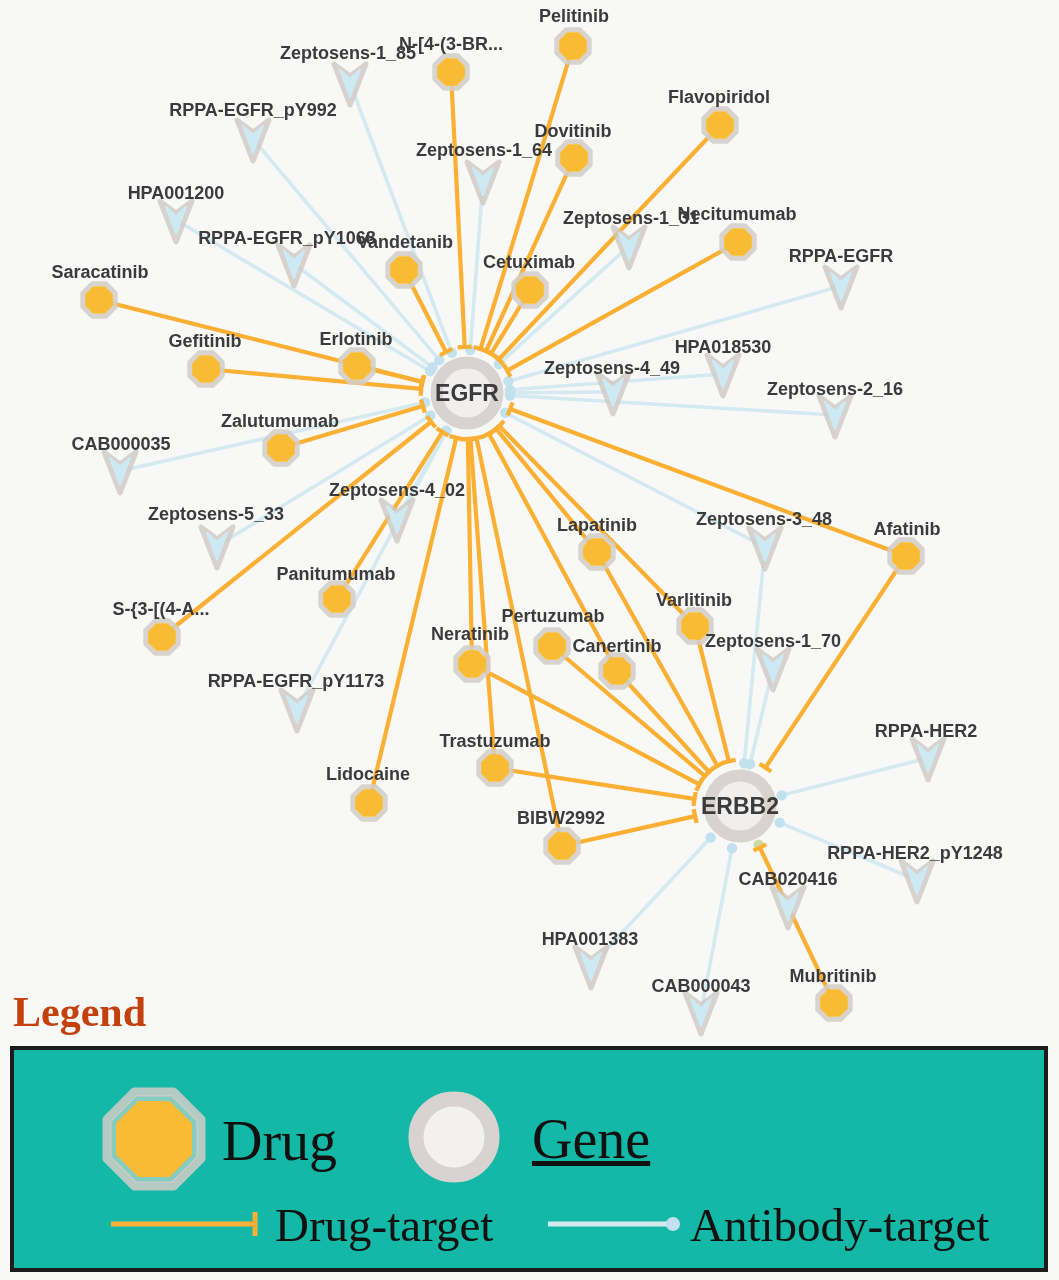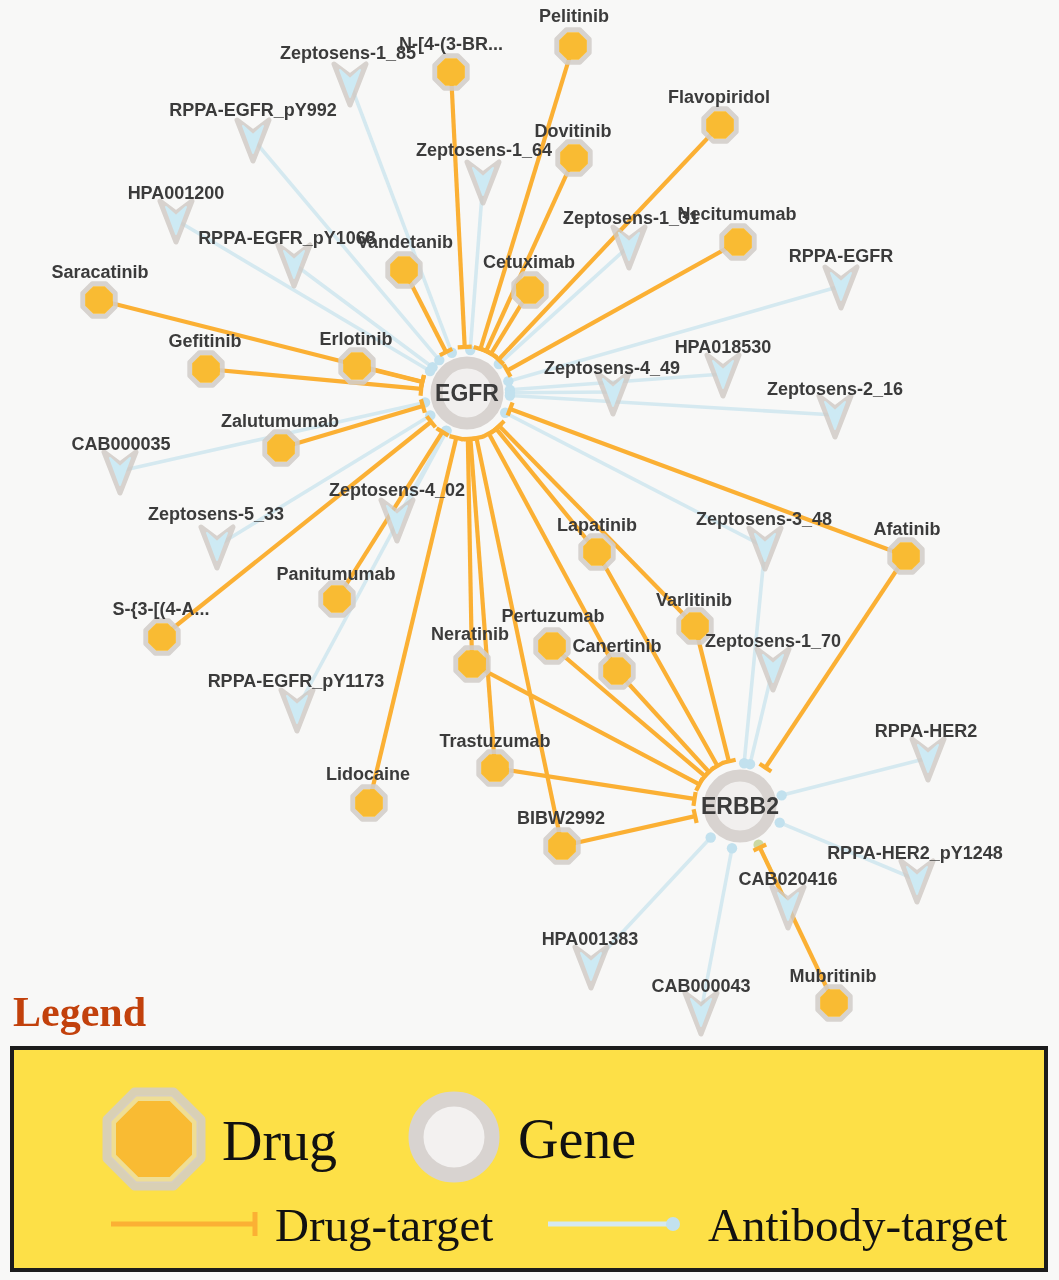--- a/index.html
+++ b/index.html
@@ -5,21 +5,21 @@
   html,body{margin:0;padding:0;}
   body{width:1059px;height:1280px;background:#f8f8f7;overflow:hidden;
        font-family:"Liberation Sans",sans-serif;position:relative;}
   #canvas{position:absolute;left:0;top:0;width:1059px;height:1280px;}
   svg text{user-select:none;}
   .net-label{font-family:"Liberation Sans",sans-serif;font-weight:bold;fill:#3b3b3b;}
   
   #legend-title{position:absolute;left:13px;top:988px;margin:0;
     font-family:"Liberation Serif",serif;font-weight:bold;font-size:42px;color:#c2410c;}
   #legend-box{position:absolute;left:10px;top:1046px;width:1030px;height:218px;
-    border:4px solid #1c1c1c;background:#fde047;}
+    border:4px solid #1c1c1c;background:#14b8a6;}
   .lg-item{position:absolute;display:flex;align-items:center;}
   .lg-text{font-family:"Liberation Serif",serif;font-size:56px;color:#111;line-height:1;}
   .lg-text2{font-family:"Liberation Serif",serif;font-size:47px;color:#111;line-height:1;}
 </style>
 </head>
 <body>
 
 <div id="canvas">
   <svg id="graph" width="1059" height="1280" viewBox="0 0 1059 1280">
       <g>
@@ -483,36 +483,36 @@
     </span>
     <span class="lg-text" style="margin-left:14px;">Drug</span>
   </div>
 
   <div class="lg-item" style="left:388px;top:35px;">
     <span>
       <svg width="104" height="104" viewBox="-52 -52 104 104">
         <circle cx="0" cy="0" r="38" fill="#f3f1f0" stroke="#d8d3d0" stroke-width="15"></circle>
       </svg>
     </span>
-    <span class="lg-text" style="margin-left:12px;">Gene</span>
+    <span class="lg-text" style="margin-left:26px;text-decoration:underline;">Gene</span>
   </div>
 
 
   <div class="lg-item" style="left:93px;top:152px;">
     <span>
       <svg width="160" height="36" viewBox="0 0 160 36">
         <line x1="4" y1="18" x2="148" y2="18" stroke="#FBB034" stroke-width="5"></line>
         <line x1="148" y1="6" x2="148" y2="30" stroke="#FBB034" stroke-width="5"></line>
       </svg>
     </span>
     <span class="lg-text2" style="margin-left:8px;">Drug-target</span>
   </div>
 
   <div class="lg-item" style="left:530px;top:152px;">
     <span>
       <svg width="142" height="36" viewBox="0 0 142 36">
         <line x1="4" y1="18" x2="128" y2="18" stroke="#d5e9f0" stroke-width="5"></line>
         <circle cx="129" cy="18" r="7" fill="#c2e1ee"></circle>
       </svg>
     </span>
-    <span class="lg-text2" style="margin-left:22px;">Antibody-target</span>
+    <span class="lg-text2" style="margin-left:4px;">Antibody-target</span>
   </div>
 </div>
 
 </body></html>

